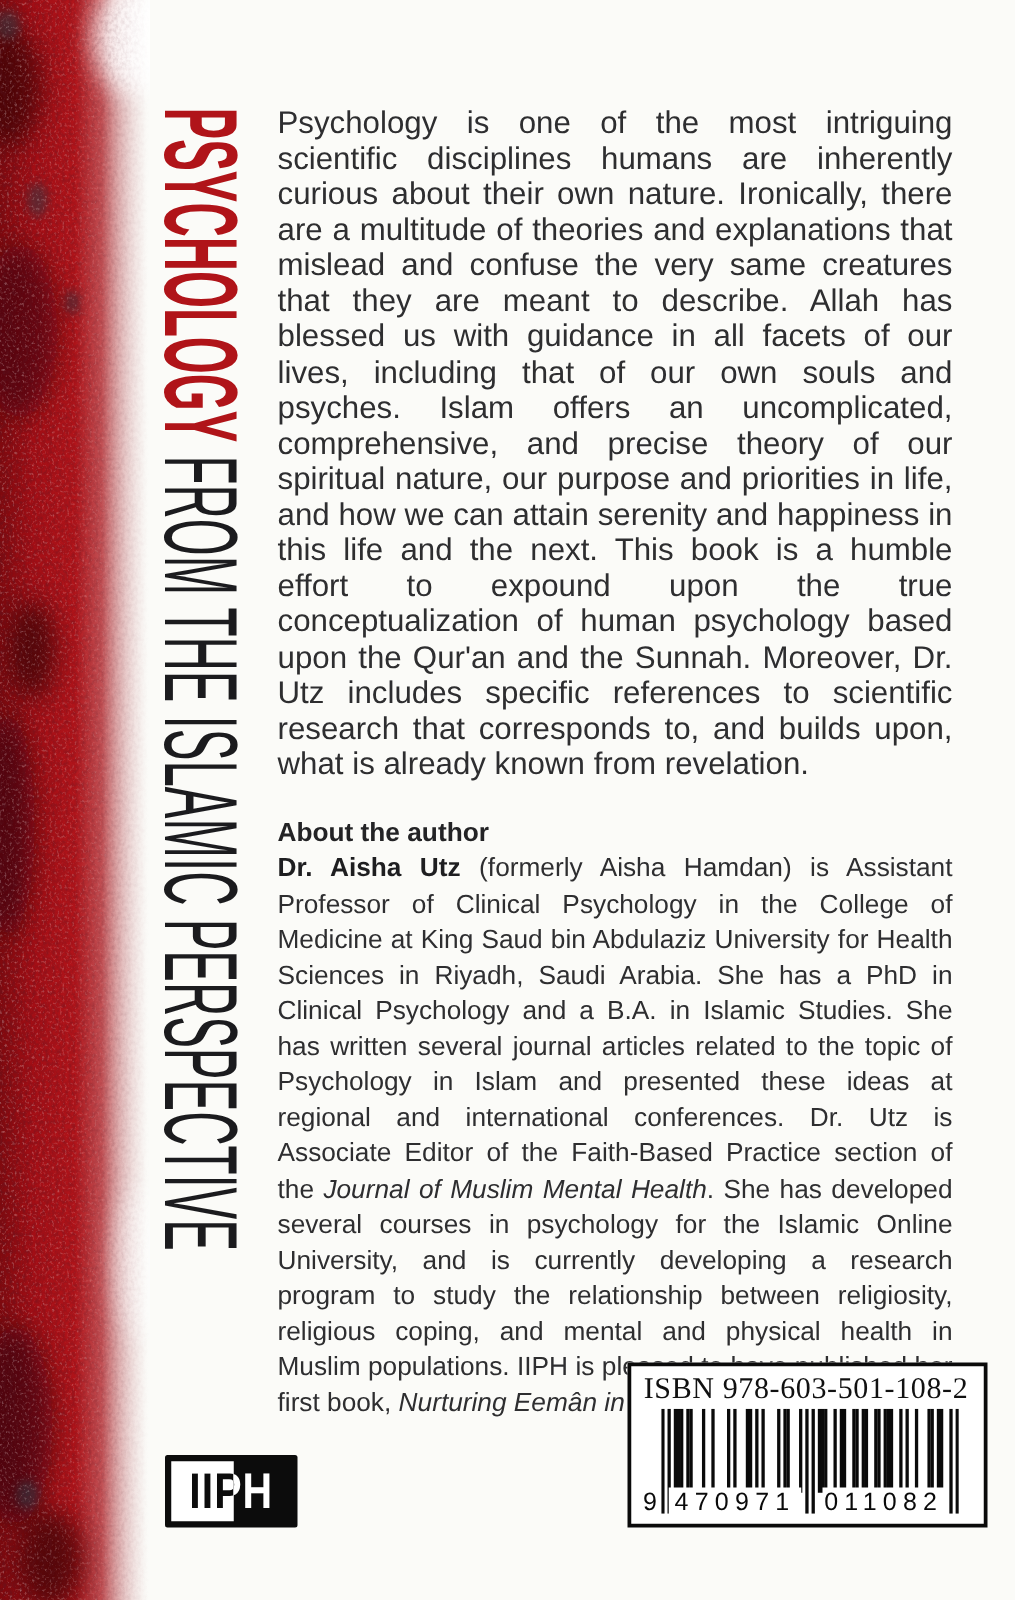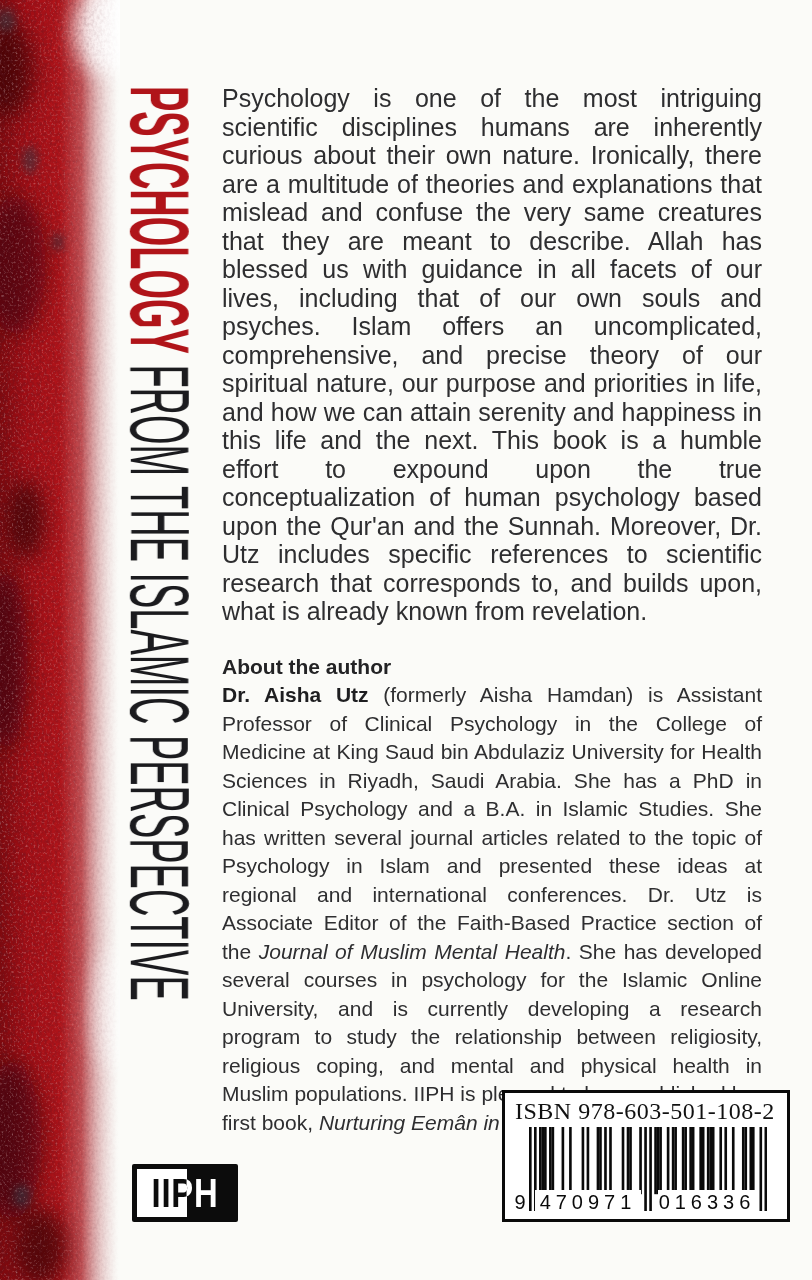--- a/index.html
+++ b/index.html
@@ -181,17 +181,17 @@
           <rect x="81" y="0" width="1.05" height="80" fill="#0a0a0a"></rect>
           <rect x="85" y="0" width="1.05" height="80" fill="#0a0a0a"></rect>
           <rect x="86" y="0" width="1.05" height="80" fill="#0a0a0a"></rect>
           <rect x="88" y="0" width="1.05" height="80" fill="#0a0a0a"></rect>
           <rect x="89" y="0" width="1.05" height="80" fill="#0a0a0a"></rect>
           <rect x="92" y="0" width="1.05" height="100" fill="#0a0a0a"></rect>
           <rect x="94" y="0" width="1.05" height="100" fill="#0a0a0a"></rect>
         </svg>
       <span class="bd bd9">9</span>
       <span class="bd bdg1">470971</span>
-      <span class="bd bdg2">016336</span>
+      <span class="bd bdg2">011082</span>
     </div>
   </div>
 
 </div>
 
 </body></html>

